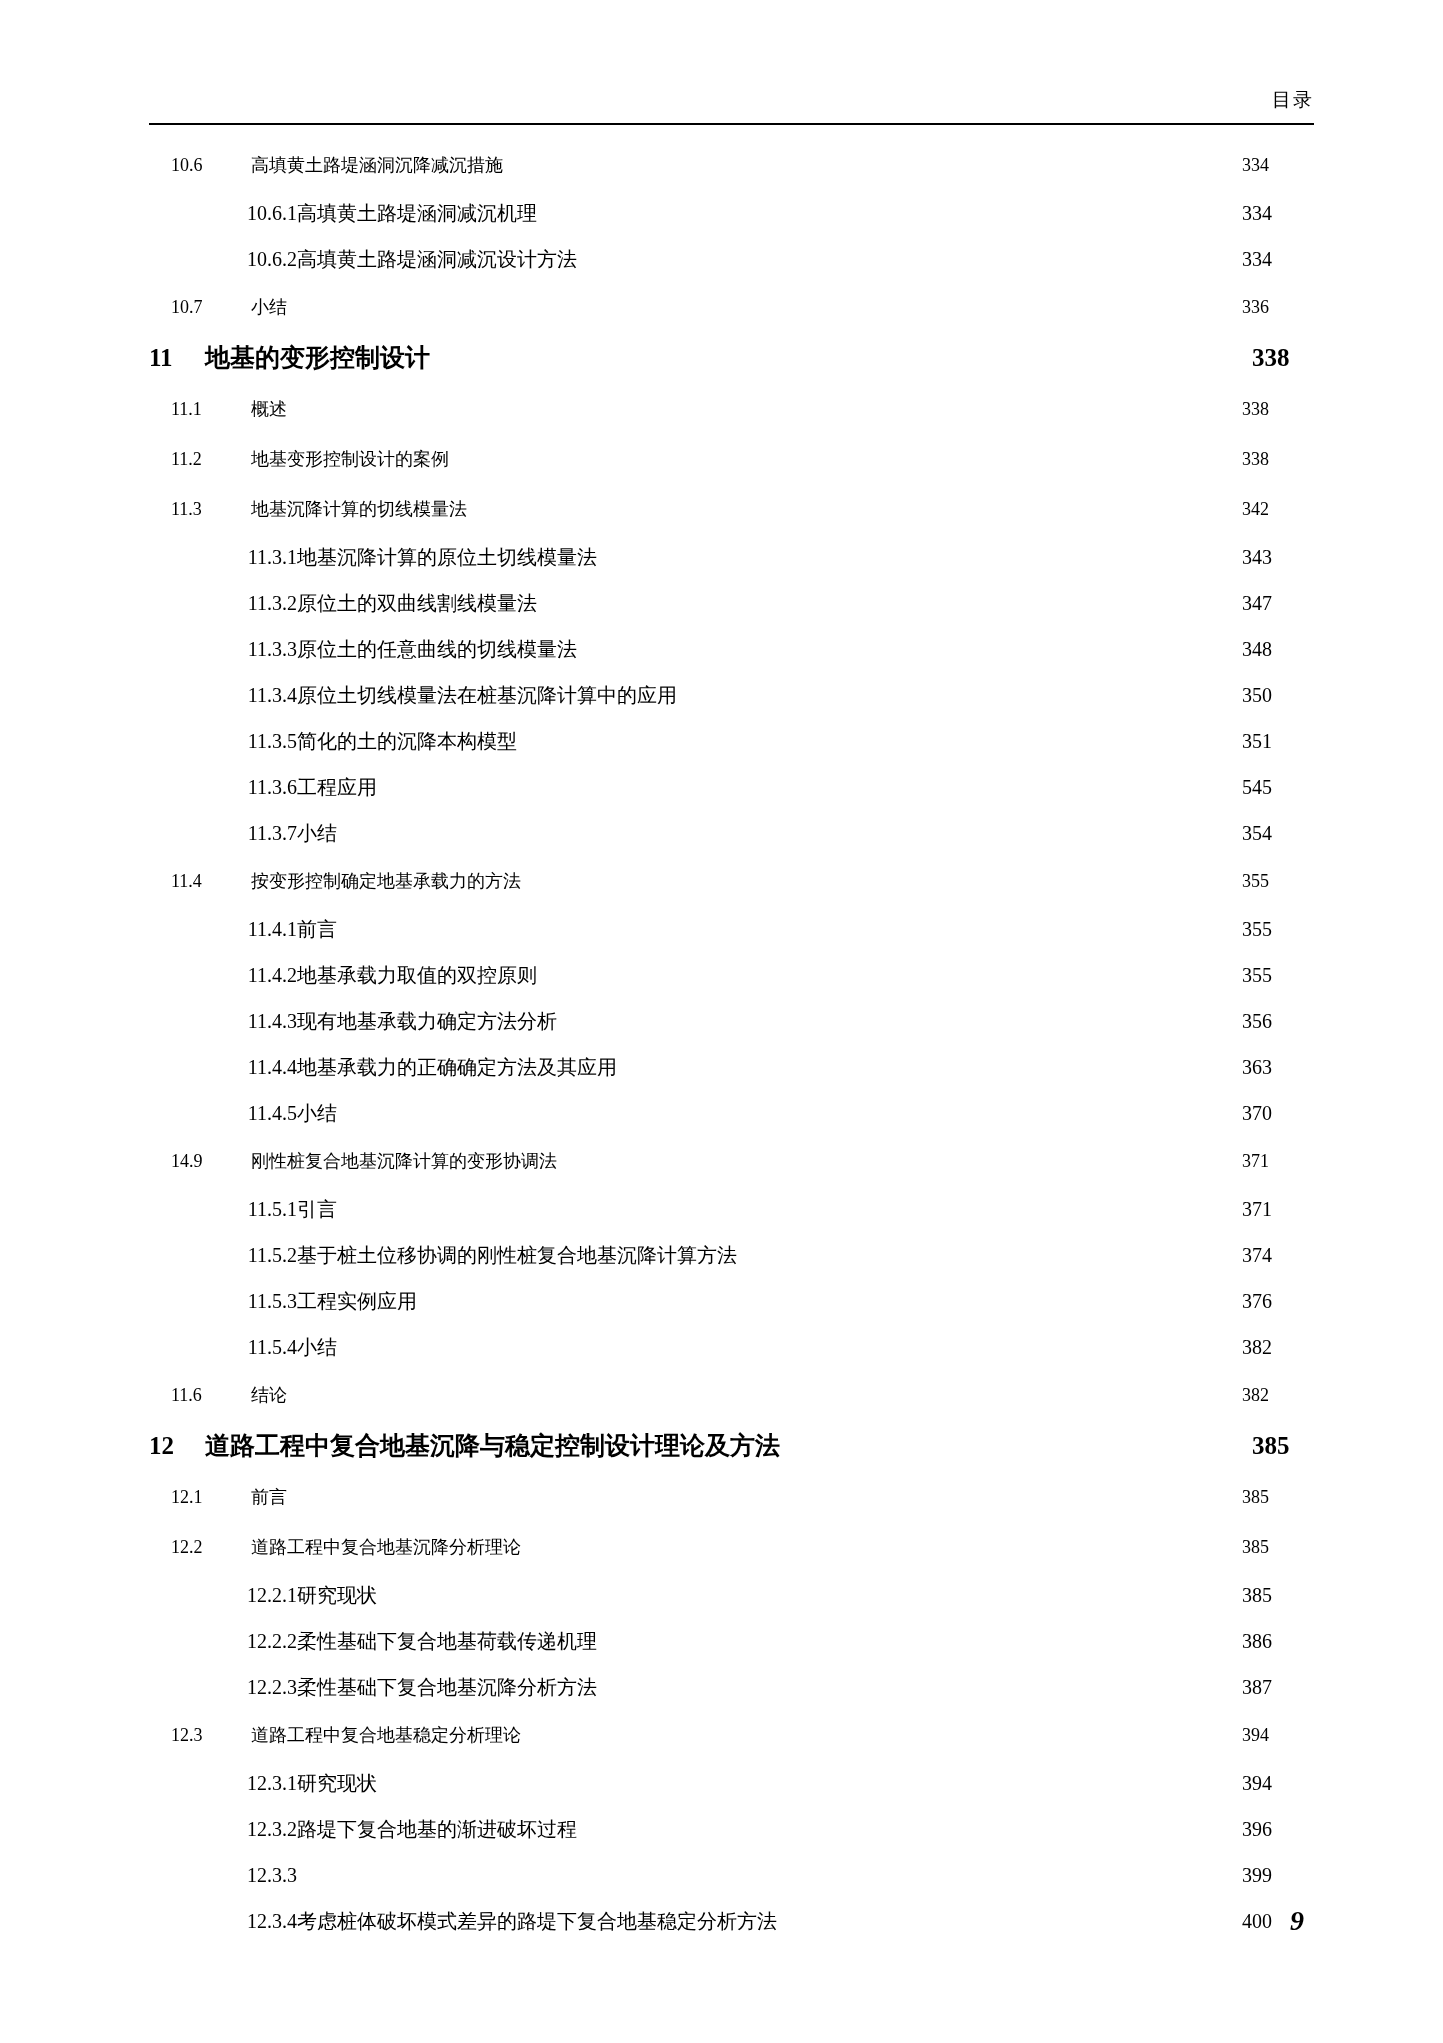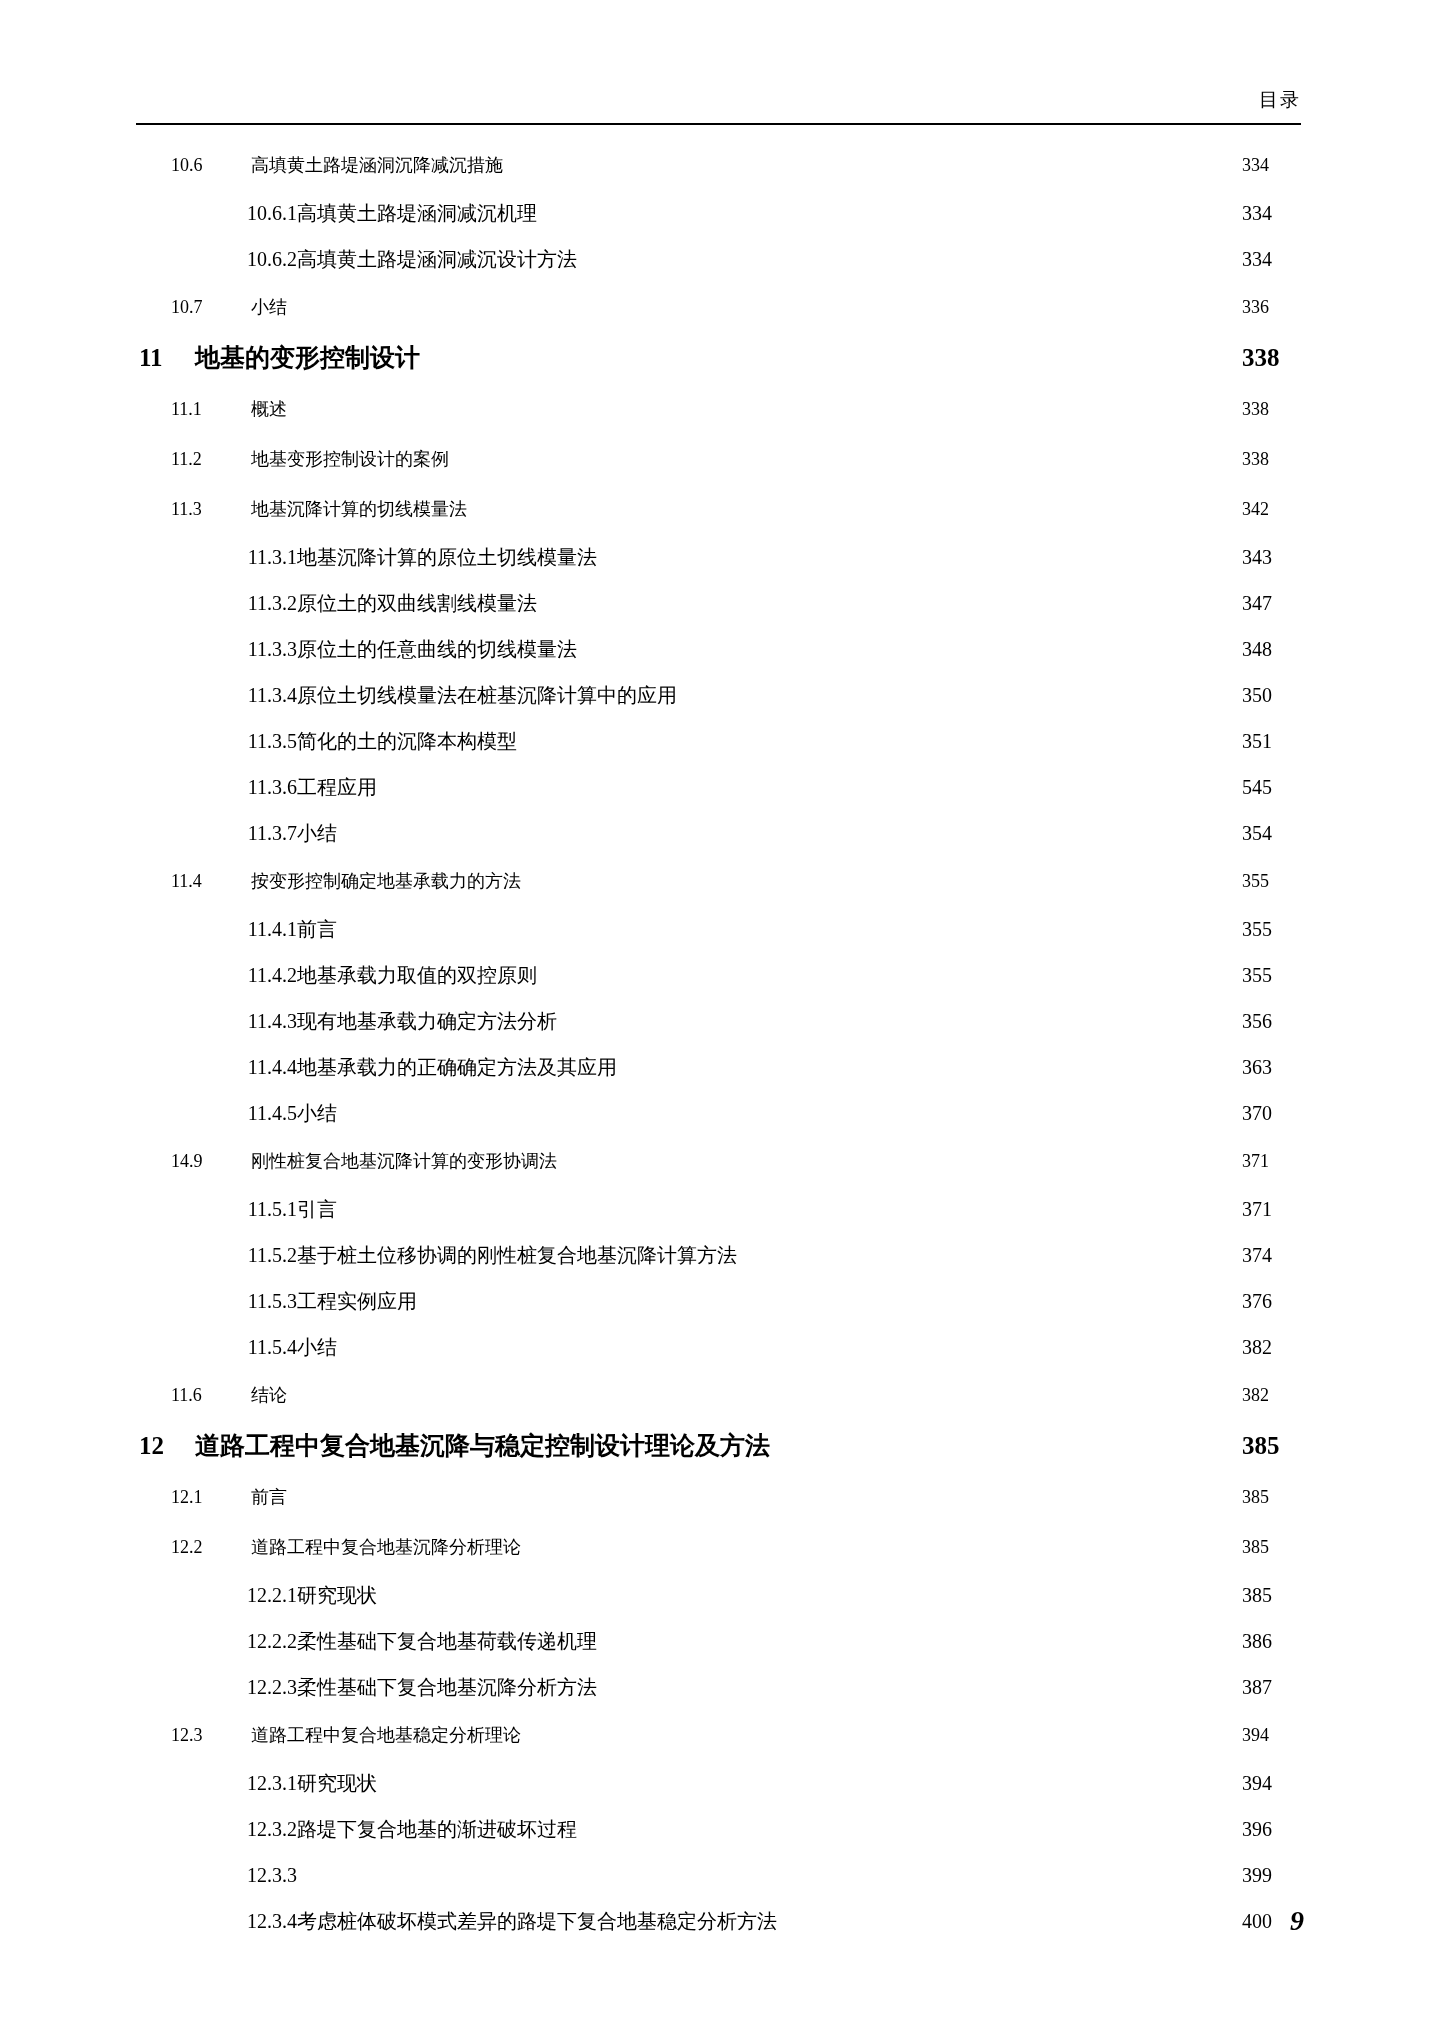--- a/index.html
+++ b/index.html
@@ -17,21 +17,21 @@
     height: 2043px;
     margin: 0 auto;
     background: #ffffff;
     box-sizing: border-box;
     overflow: hidden;
   }
 
   
   .header {
     position: absolute;
-    left: 136px;
+    left: 149px;
     top: 86px;
     width: 1165px;
     height: 42px;
   }
   .header-title {
     position: absolute;
     right: 0;
     top: 0;
     font-size: 19px;
     letter-spacing: 2px;
@@ -90,20 +90,21 @@
     text-align: left;
     white-space: nowrap;
   }
 
   
   .lvl-chapter {
     font-weight: bold;
     font-size: 25px;
     line-height: 52px;
     padding-left: 0px;
+    margin-left: 10px;
   }
   .lvl-chapter .num { width: 56px; }
   .lvl-chapter .pg  { width: 62px; font-weight: bold; }
   .lvl-chapter .leader::after { font-size: 22px; }
 
   
   .lvl-section {
     font-size: 18px;
     line-height: 50px;
     padding-left: 32px;

